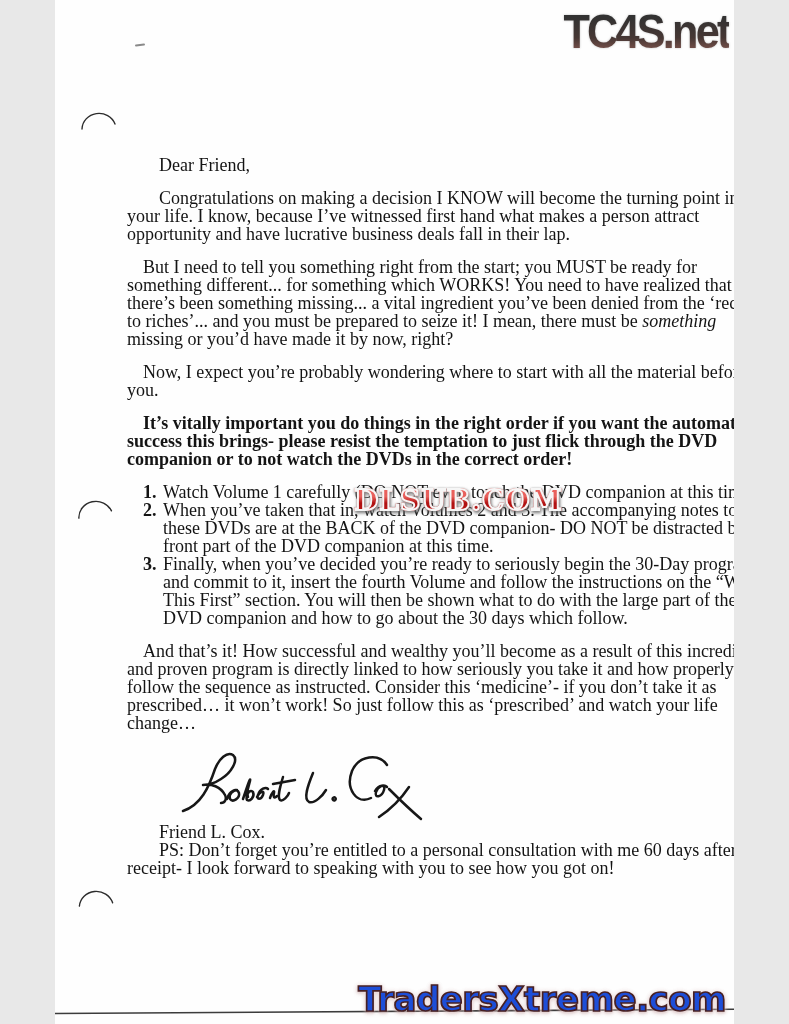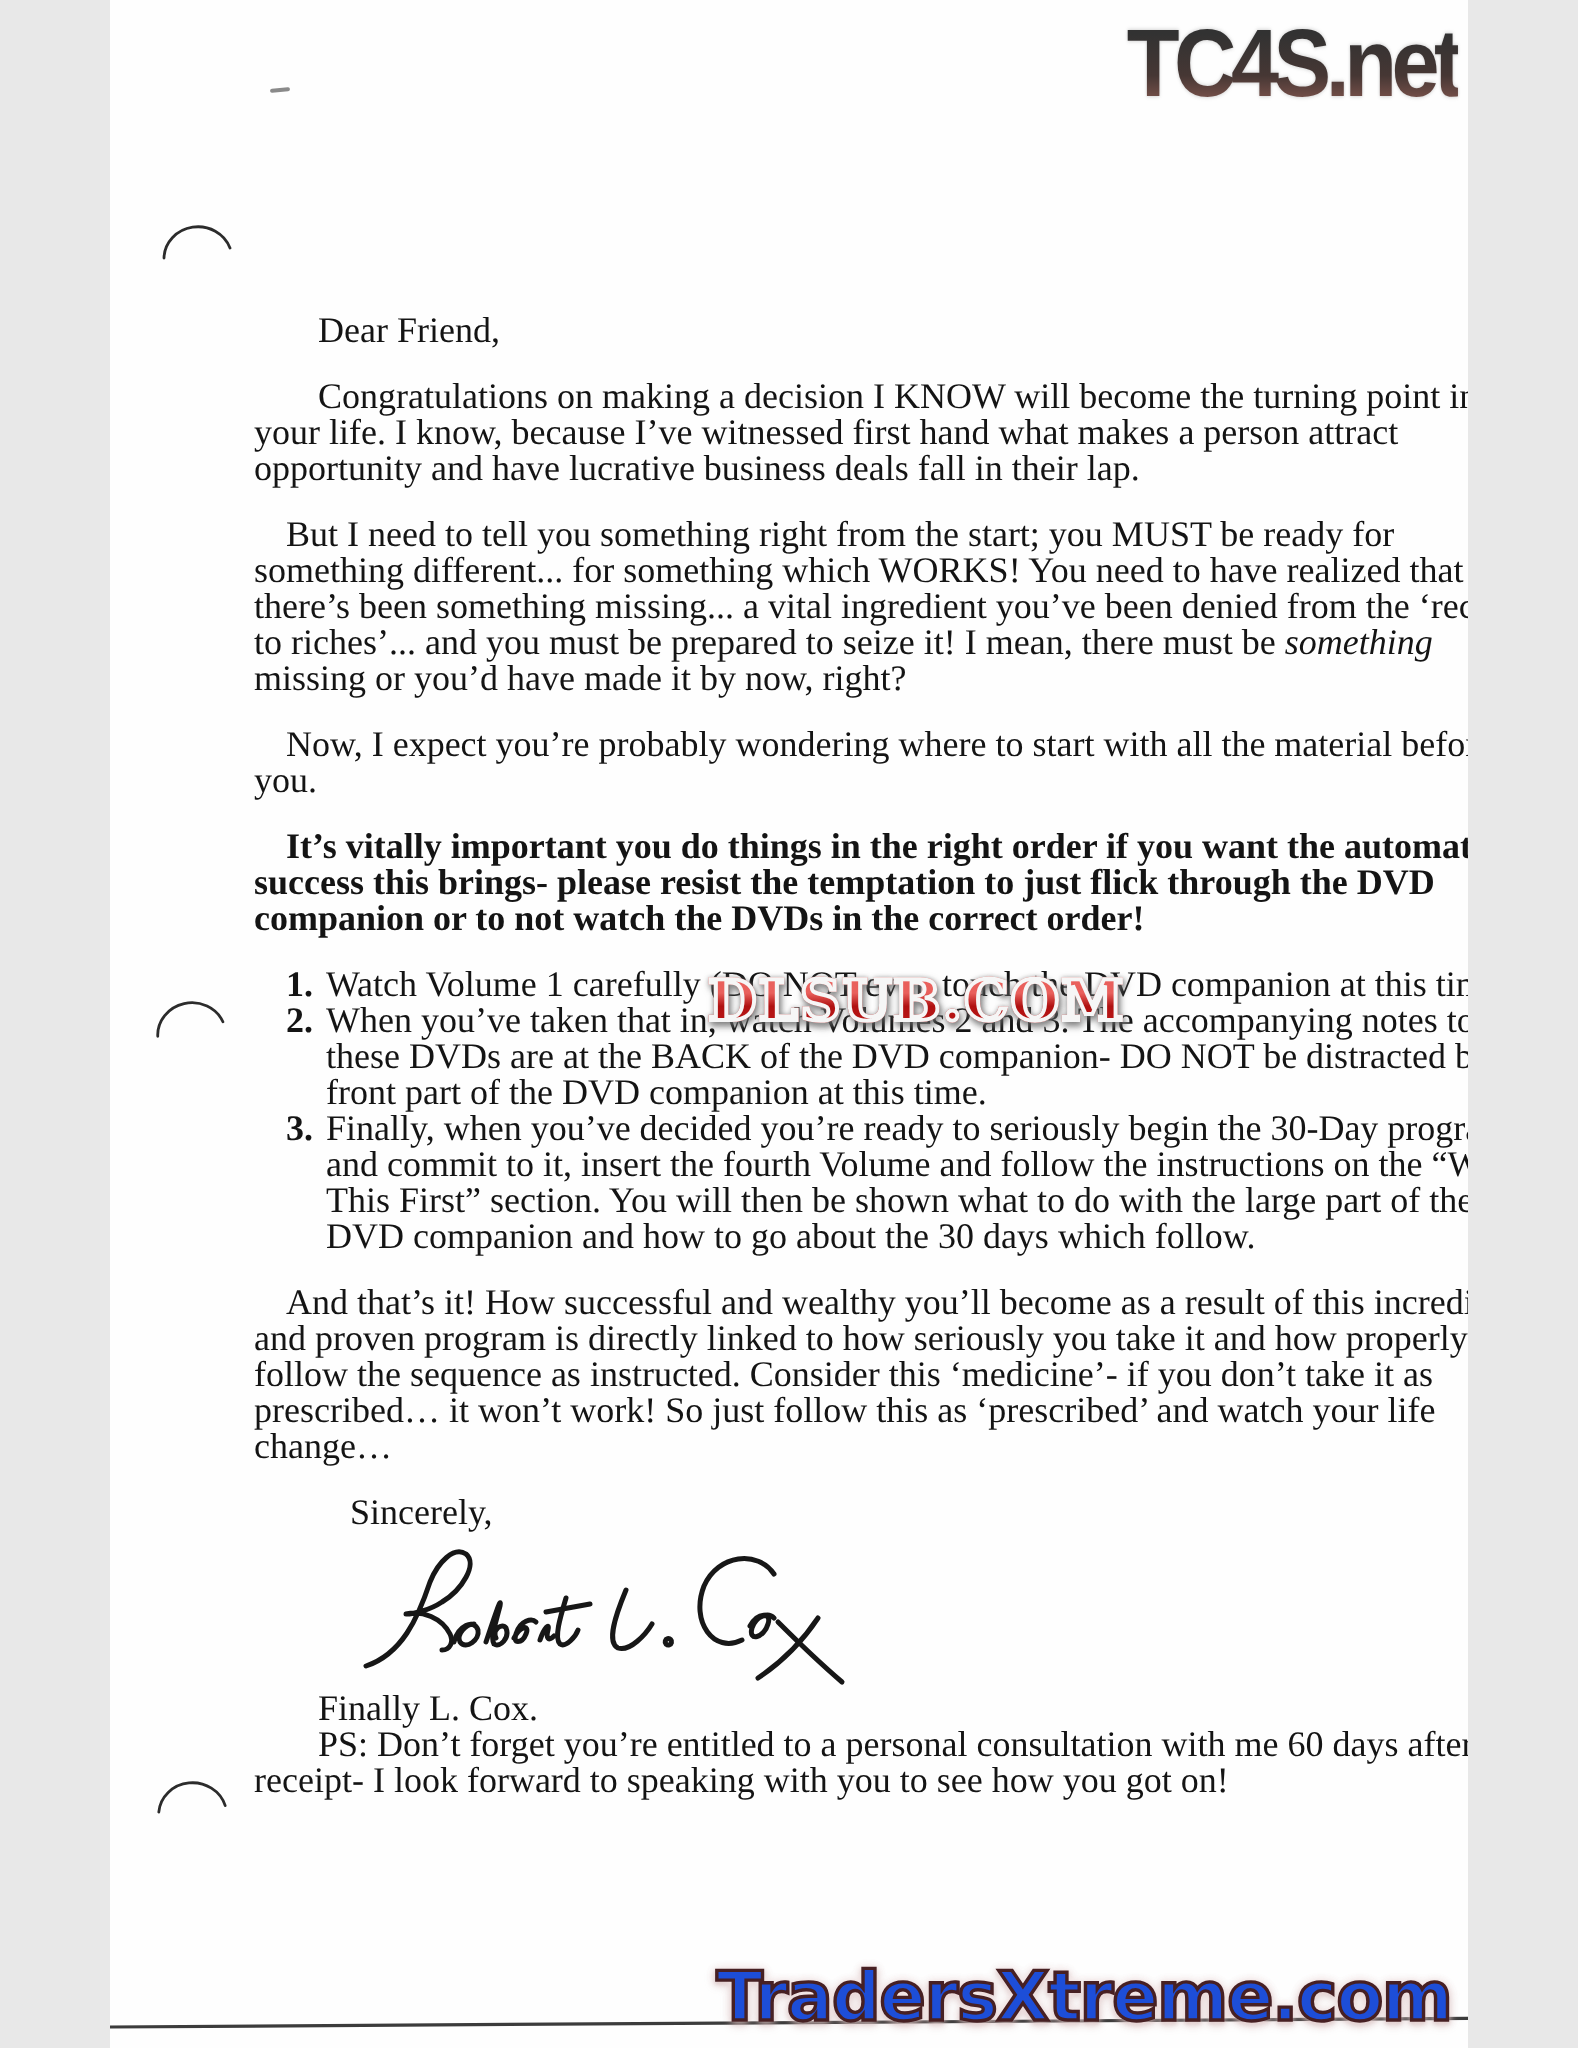--- a/index.html
+++ b/index.html
@@ -160,21 +160,20 @@
         <span class="list-text">When you’ve taken that in, watch Volumes 2 and 3. The accompanying notes to these DVDs are at the BACK of the DVD companion- DO NOT be distracted by the front part of the DVD companion at this time.</span>
       </div>
       <div class="list-item">
         <span class="list-num">3.</span>
         <span class="list-text">Finally, when you’ve decided you’re ready to seriously begin the 30-Day program and commit to it, insert the fourth Volume and follow the instructions on the “Watch This First” section. You will then be shown what to do with the large part of the DVD companion and how to go about the 30 days which follow.</span>
       </div>
     </div>
 
     <p class="ind2">And that’s it! How successful and wealthy you’ll become as a result of this incredible and proven program is directly linked to how seriously you take it and how properly you follow the sequence as instructed. Consider this ‘medicine’- if you don’t take it as prescribed… it won’t work! So just follow this as ‘prescribed’ and watch your life change…</p>
 
-    <p class="ind3 closing">Sincerely,</p>
 
     <div class="signature-wrap">
       <svg width="260" height="74" viewBox="0 0 260 74">
         <g fill="none" stroke="#171717" stroke-width="2.5" stroke-linecap="round" stroke-linejoin="round">
           <path d="M8,64 C26,58 34,40 40,22 C44,12 52,4 58,8 C64,13 56,26 46,32 C40,36 32,38 28,38 C36,36 46,40 50,48 C52,52 50,56 46,56"></path>
           <path d="M52,52 C54,44 62,40 64,46 C65,51 58,56 55,52 C53,48 58,43 62,43"></path>
           <path d="M68,52 C72,40 76,28 75,34 C73,42 70,50 72,53 C75,55 80,50 78,45 C76,42 71,46 73,50"></path>
           <path d="M82,50 C85,44 90,43 88,48 C86,53 81,53 83,48 C85,41 91,40 93,42"></path>
           <path d="M95,51 C97,45 100,42 99,46 C98,50 99,52 102,49"></path>
           <path d="M108,30 C105,40 102,50 105,53 C108,55 113,49 114,46"></path>
@@ -182,18 +181,18 @@
           <path d="M138,26 C133,38 128,52 134,55 C140,57 148,48 151,43"></path>
           <path d="M158,53 a1.6,1.6 0 1 1 0.1,0.1"></path>
           <path d="M212,18 C204,6 184,8 177,24 C170,42 182,58 196,51"></path>
           <path d="M200,44 C204,37 211,37 209,43 C207,50 199,52 201,45 C203,39 209,37 212,40"></path>
           <path d="M214,42 C222,50 232,60 246,72"></path>
           <path d="M234,40 C226,52 216,62 204,70"></path>
         </g>
       </svg>
     </div>
 
-    <p class="ind1 typed-name">Finally L. Cox.</p>
+    <p class="ind1 typed-name">Friend L. Cox.</p>
 
     <p class="ind1 ps-para">PS: Don’t forget you’re entitled to a personal consultation with me 60 days after receipt- I look forward to speaking with you to see how you got on!</p>
 
   </div>
 </div>
 
 </body></html>

